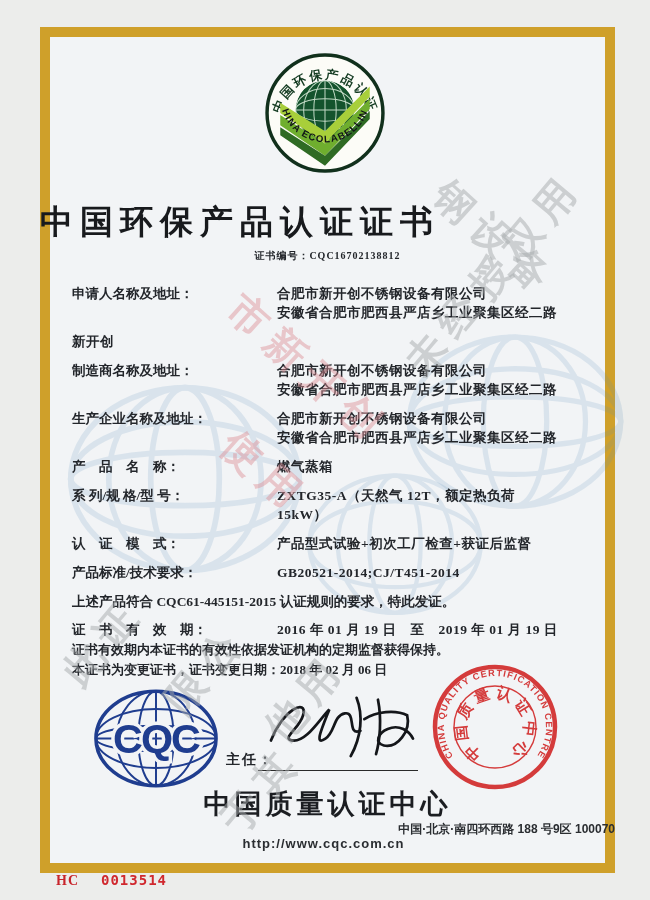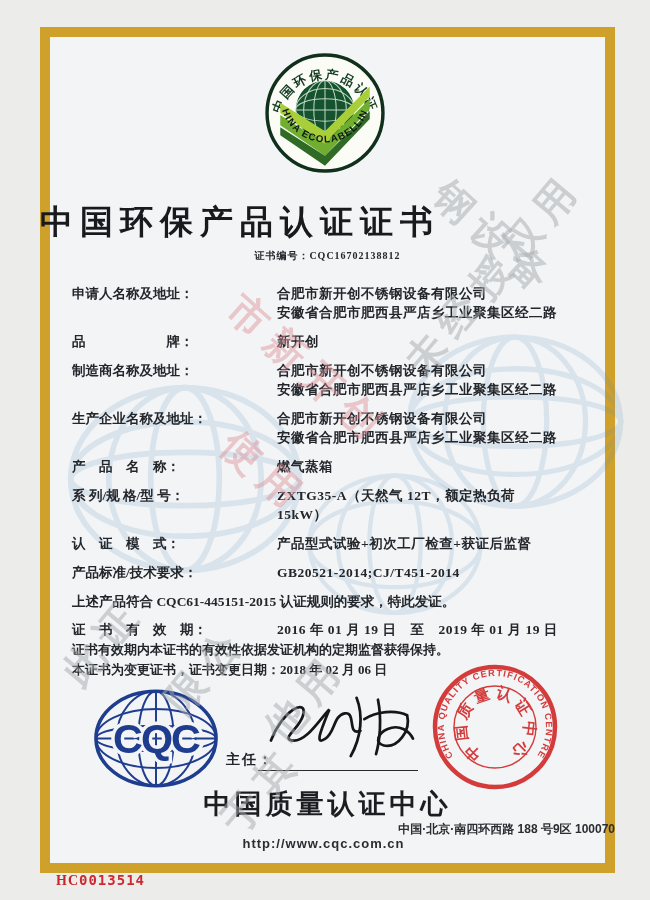--- a/index.html
+++ b/index.html
@@ -33,21 +33,21 @@
   .seal{position:absolute;left:430px;top:662px;width:130px;height:130px;opacity:.92;}
   .org{position:absolute;left:40px;right:35px;top:786px;text-align:center;
        font-family:"Liberation Sans","DejaVu Sans",sans-serif;font-weight:bold;
        font-size:27px;letter-spacing:4px;color:#1b1d21;}
   .addr{position:absolute;left:40px;right:35px;top:821px;text-align:right;
         font-family:"Liberation Sans","DejaVu Sans",sans-serif;font-weight:bold;
         font-size:12px;color:#2a2d31;}
   .url{position:absolute;left:32px;right:35px;top:836px;text-align:center;
        font-family:"Liberation Sans","DejaVu Sans",sans-serif;font-weight:bold;
        font-size:13px;letter-spacing:1px;color:#2a2d31;}
-  .serial{position:absolute;left:56px;top:872px;display:flex;align-items:baseline;gap:0;}
+  .serial{position:absolute;left:56px;top:872px;display:flex;align-items:baseline;gap:22px;}
   .serial .hc{color:#c8252b;font-weight:bold;font-size:14px;letter-spacing:1px;}
   .serial .num{color:#d0282e;font-family:"DejaVu Sans Mono","Liberation Mono",monospace;
                font-size:14px;font-weight:bold;letter-spacing:1px;}
   
   .wm{position:absolute;z-index:5;pointer-events:none;font-weight:bold;
       font-size:40px;letter-spacing:10px;white-space:nowrap;}
   .wm.gray{color:#a8acae;opacity:.5;}
   .wm.pink{color:#dd8f96;opacity:.45;}
   .rot-up{transform:rotate(-50deg);transform-origin:left top;}
   .rot-dn{transform:rotate(42deg);transform-origin:left top;}
@@ -128,21 +128,20 @@
     <div class="fields">
 
     <div class="frow">
           <div class="flabel">申请人名称及地址：</div>
           <div class="fvalue">
             <div>合肥市新开创不锈钢设备有限公司</div>
             <div>安徽省合肥市肥西县严店乡工业聚集区经二路</div>
           </div>
         </div>
         <div class="frow">
-          <div class="flabel">品　　　　　　牌：</div>
           <div class="fvalue">
             <div>新开创</div>
           </div>
         </div>
         <div class="frow">
           <div class="flabel">制造商名称及地址：</div>
           <div class="fvalue">
             <div>合肥市新开创不锈钢设备有限公司</div>
             <div>安徽省合肥市肥西县严店乡工业聚集区经二路</div>
           </div>

